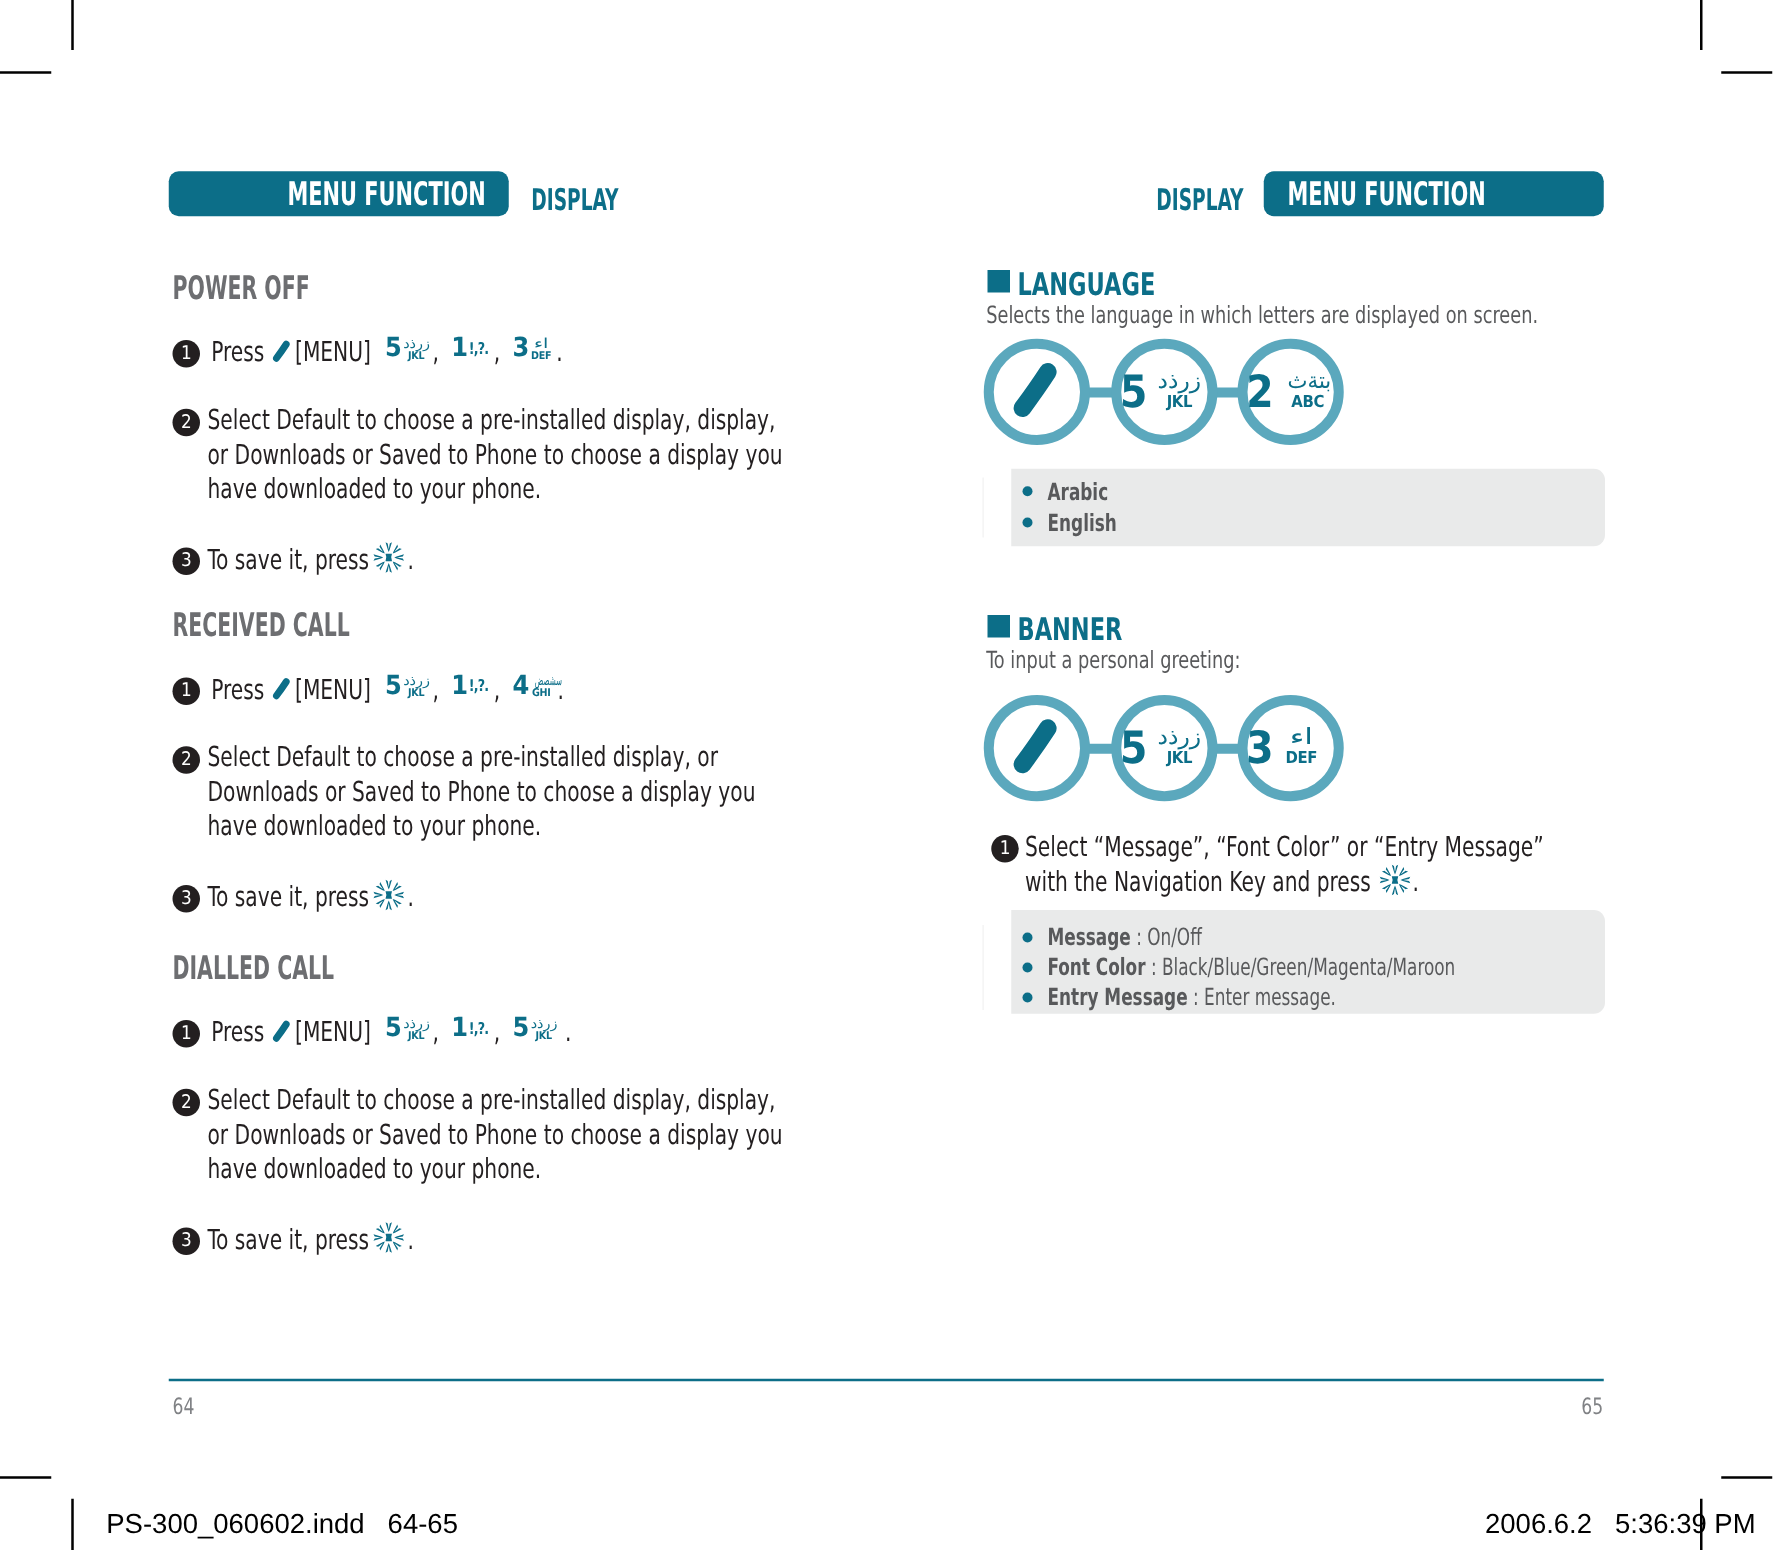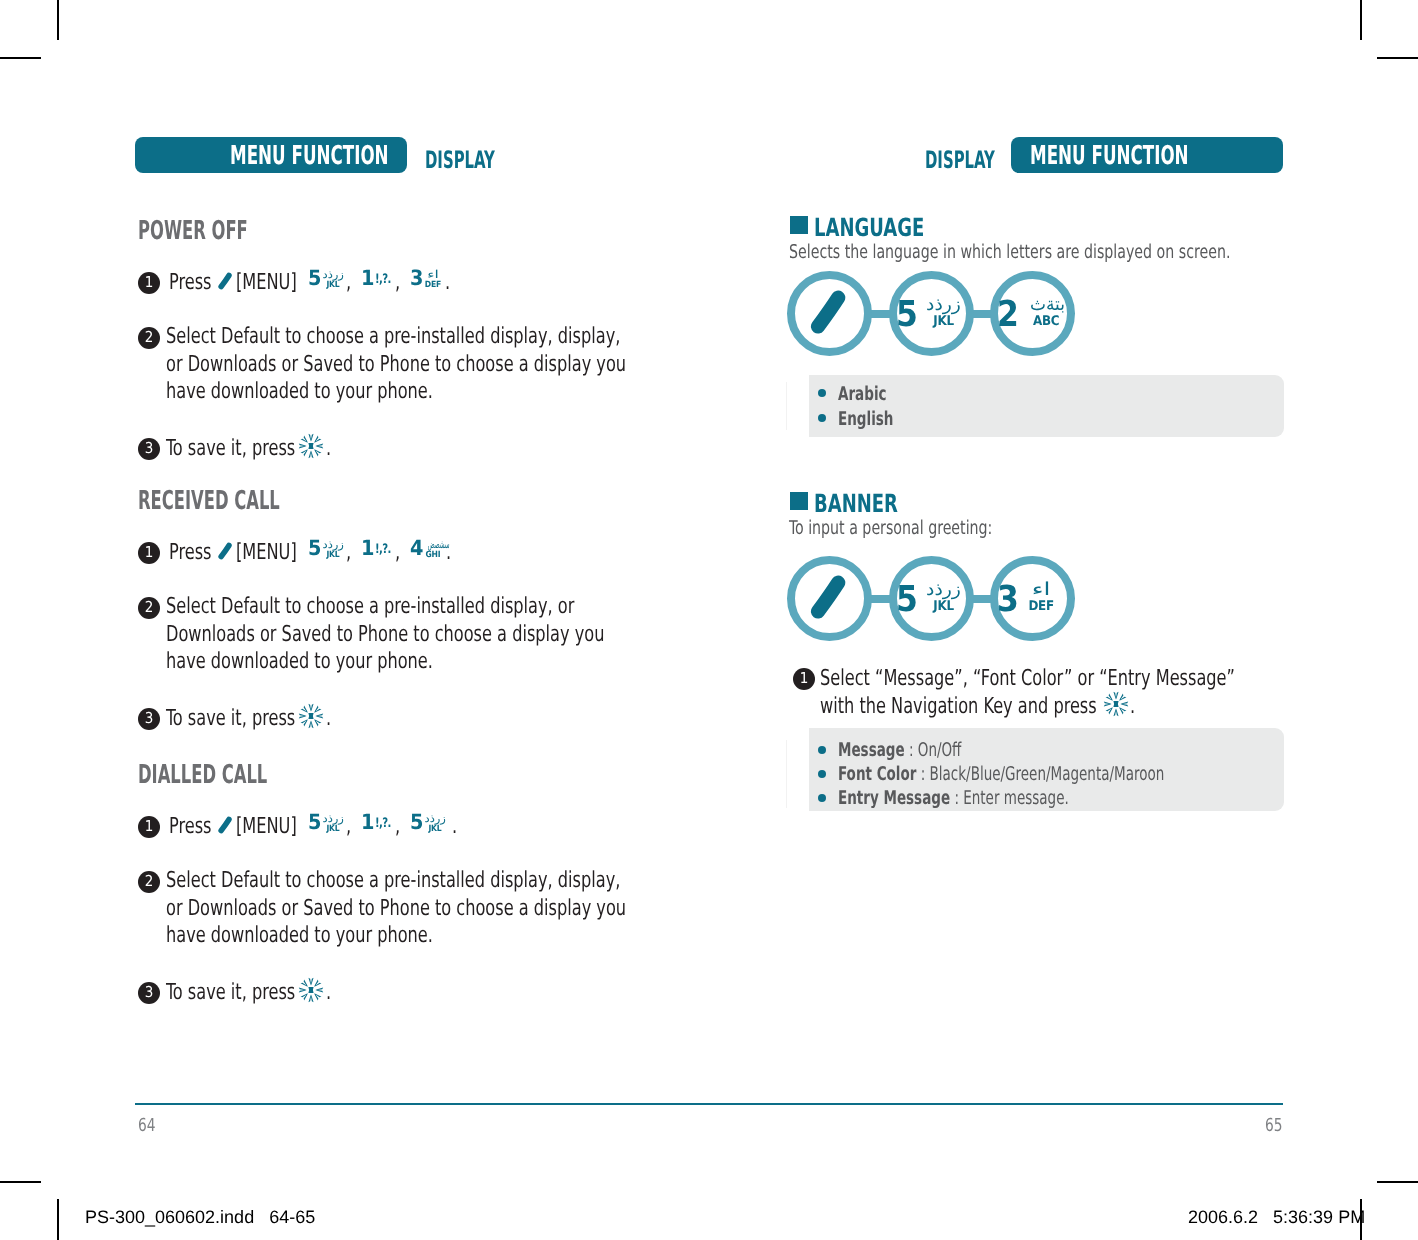--- a/index.html
+++ b/index.html
@@ -33,21 +33,21 @@
   .pdot{position:absolute;width:8px;height:8px;border-radius:50%;background:#0c6e88;}
 
   .num{position:absolute;width:22px;height:22px;border-radius:50%;opacity:.999;
        background:#231f20;color:#fff;font-size:15px;font-weight:normal;
        display:flex;align-items:center;justify-content:center;line-height:1;
        padding-bottom:1px;box-sizing:border-box;
        font-family:"DejaVu Sans Condensed",sans-serif;}
 
   .rule{position:absolute;background:#0c6e88;height:2.3px;}
   .pagenum{position:absolute;color:#808285;font-size:18px;font-family:"DejaVu Sans Condensed",sans-serif;line-height:1;transform:scaleX(0.85);transform-origin:left top;opacity:.999;}
-  .ftr{position:absolute;color:#000;font-family:"Liberation Sans",sans-serif;font-size:18px;white-space:nowrap;line-height:1;}
+  .ftr{position:absolute;color:#000;font-family:"Liberation Sans",sans-serif;font-size:22px;white-space:nowrap;line-height:1;}
 
   
   .key{position:absolute;white-space:nowrap;color:#0c6e88;line-height:1;opacity:.999;}
   .key .d{position:absolute;left:0;top:0;font-size:21px;font-weight:bold;
           font-family:"DejaVu Sans",sans-serif;
           transform:scaleX(0.92);transform-origin:left top;line-height:1;}
   .key .stk{position:absolute;top:1px;text-align:center;width:20px;}
   .key .ar{font-size:11px;line-height:11px;font-family:"DejaVu Sans",sans-serif;display:block;
            letter-spacing:0px;transform-origin:center top;white-space:nowrap;}
   .key .lt{font-size:8.5px;line-height:10px;font-weight:bold;display:block;letter-spacing:-0.2px;

